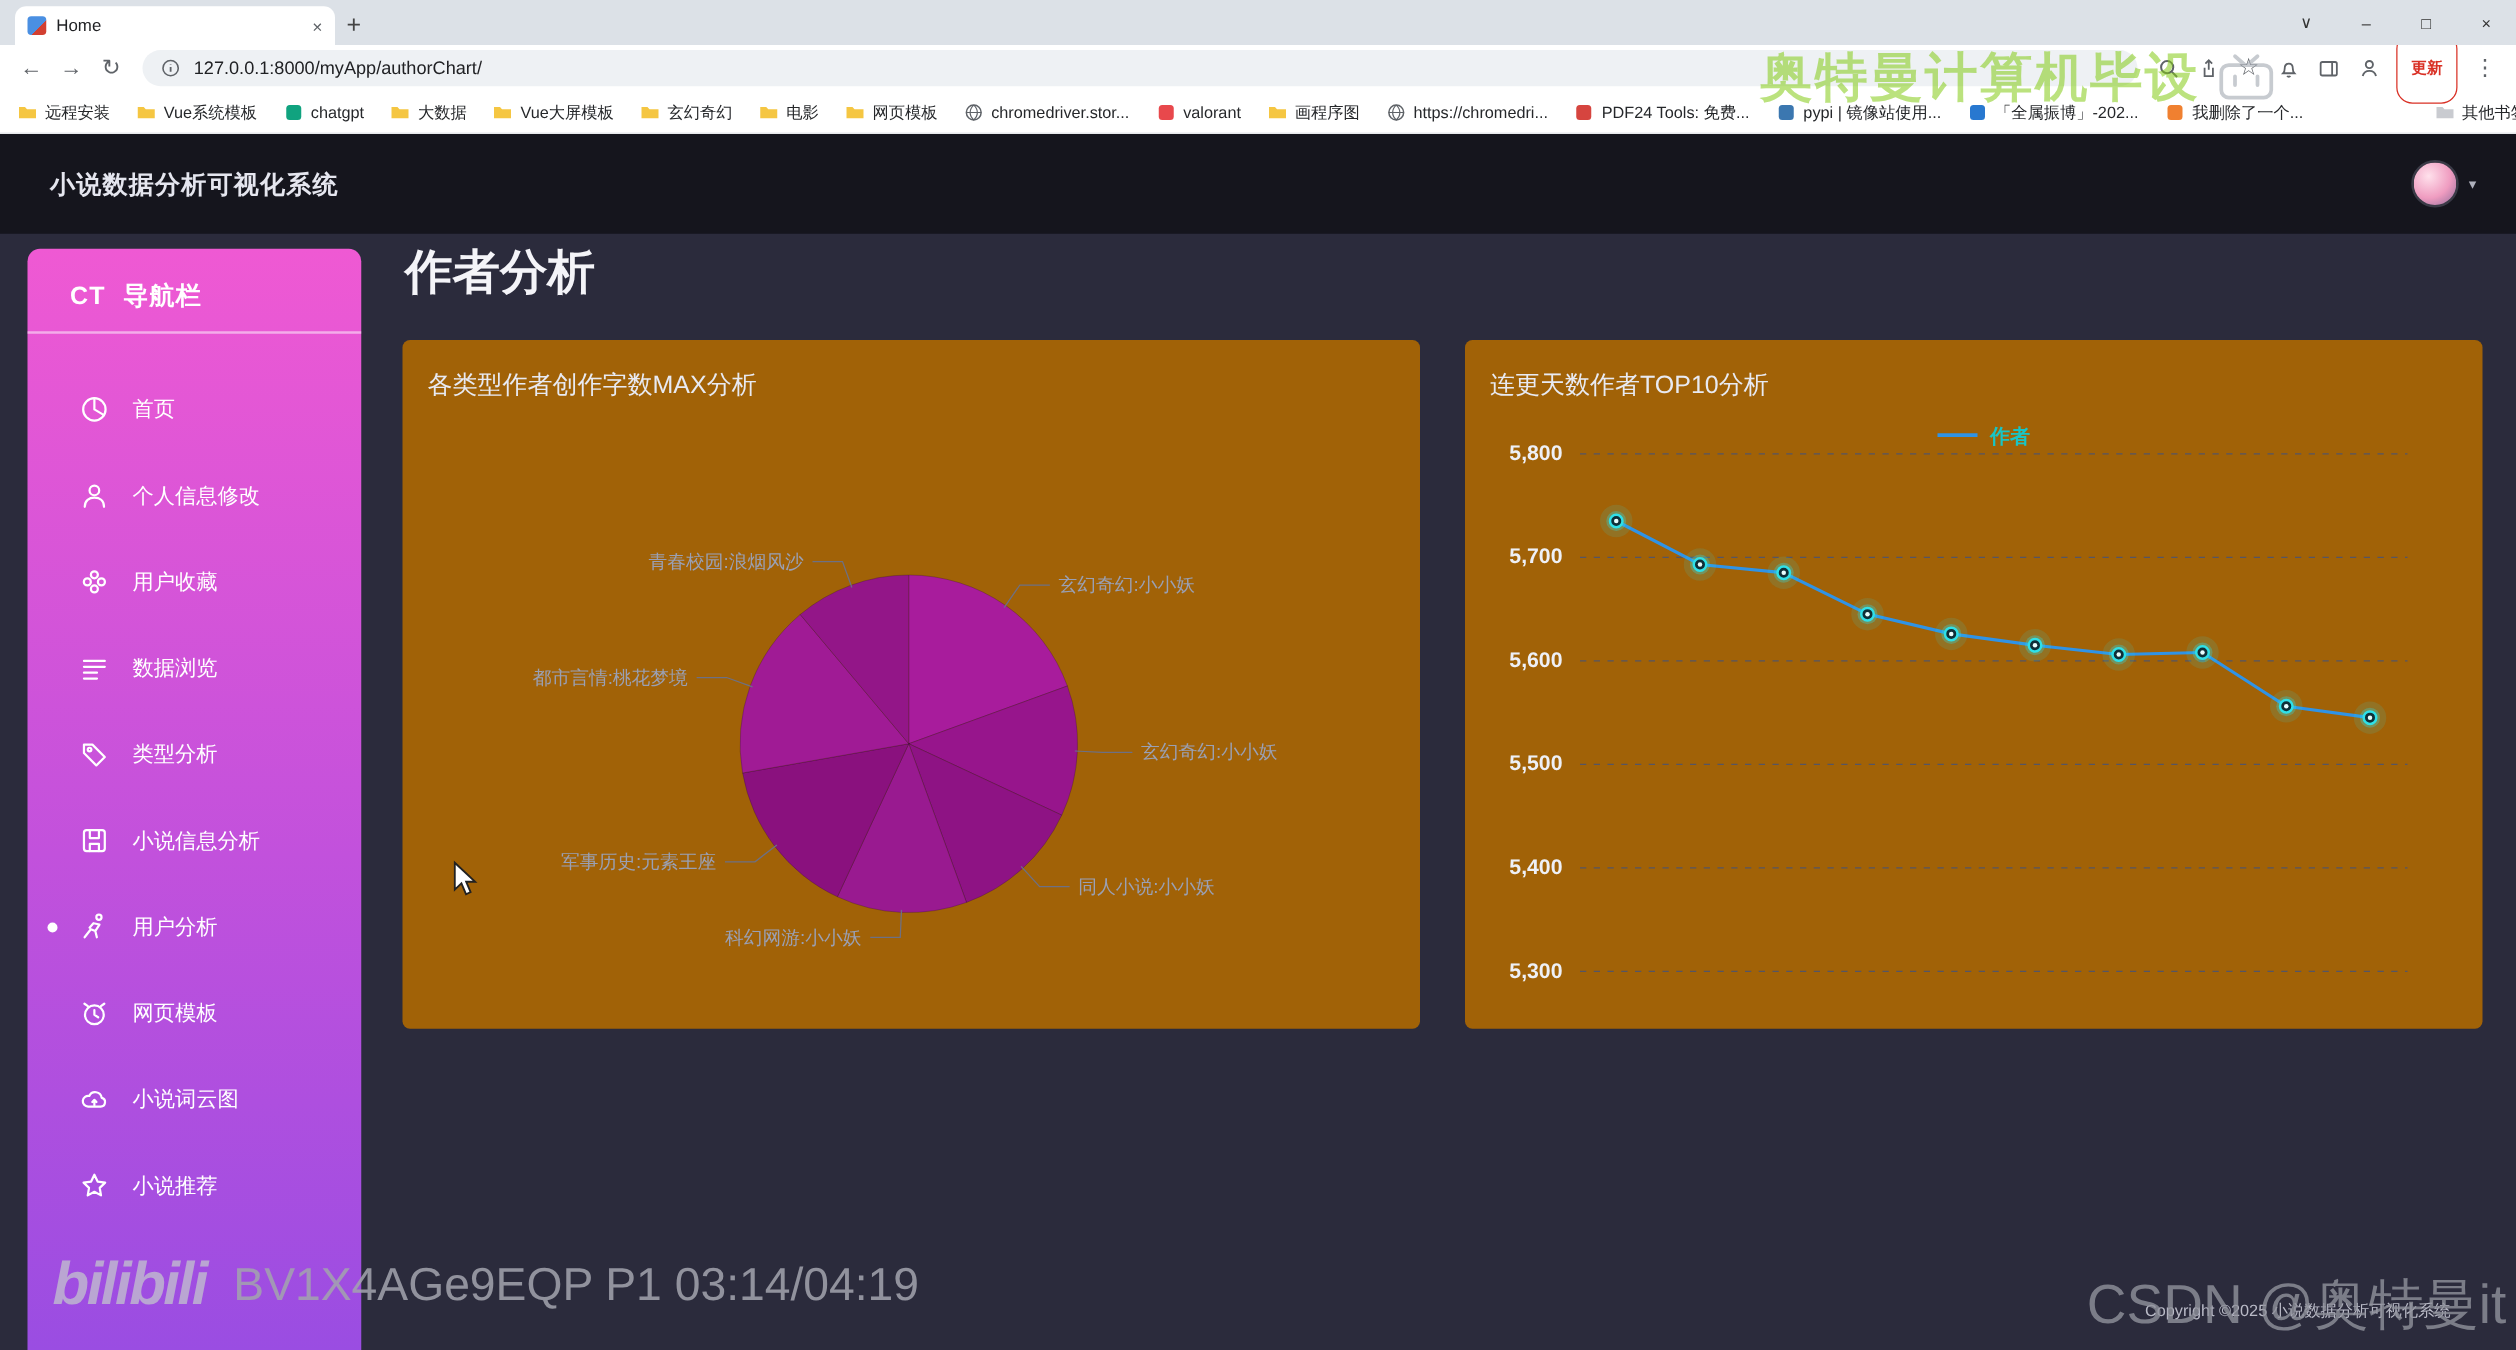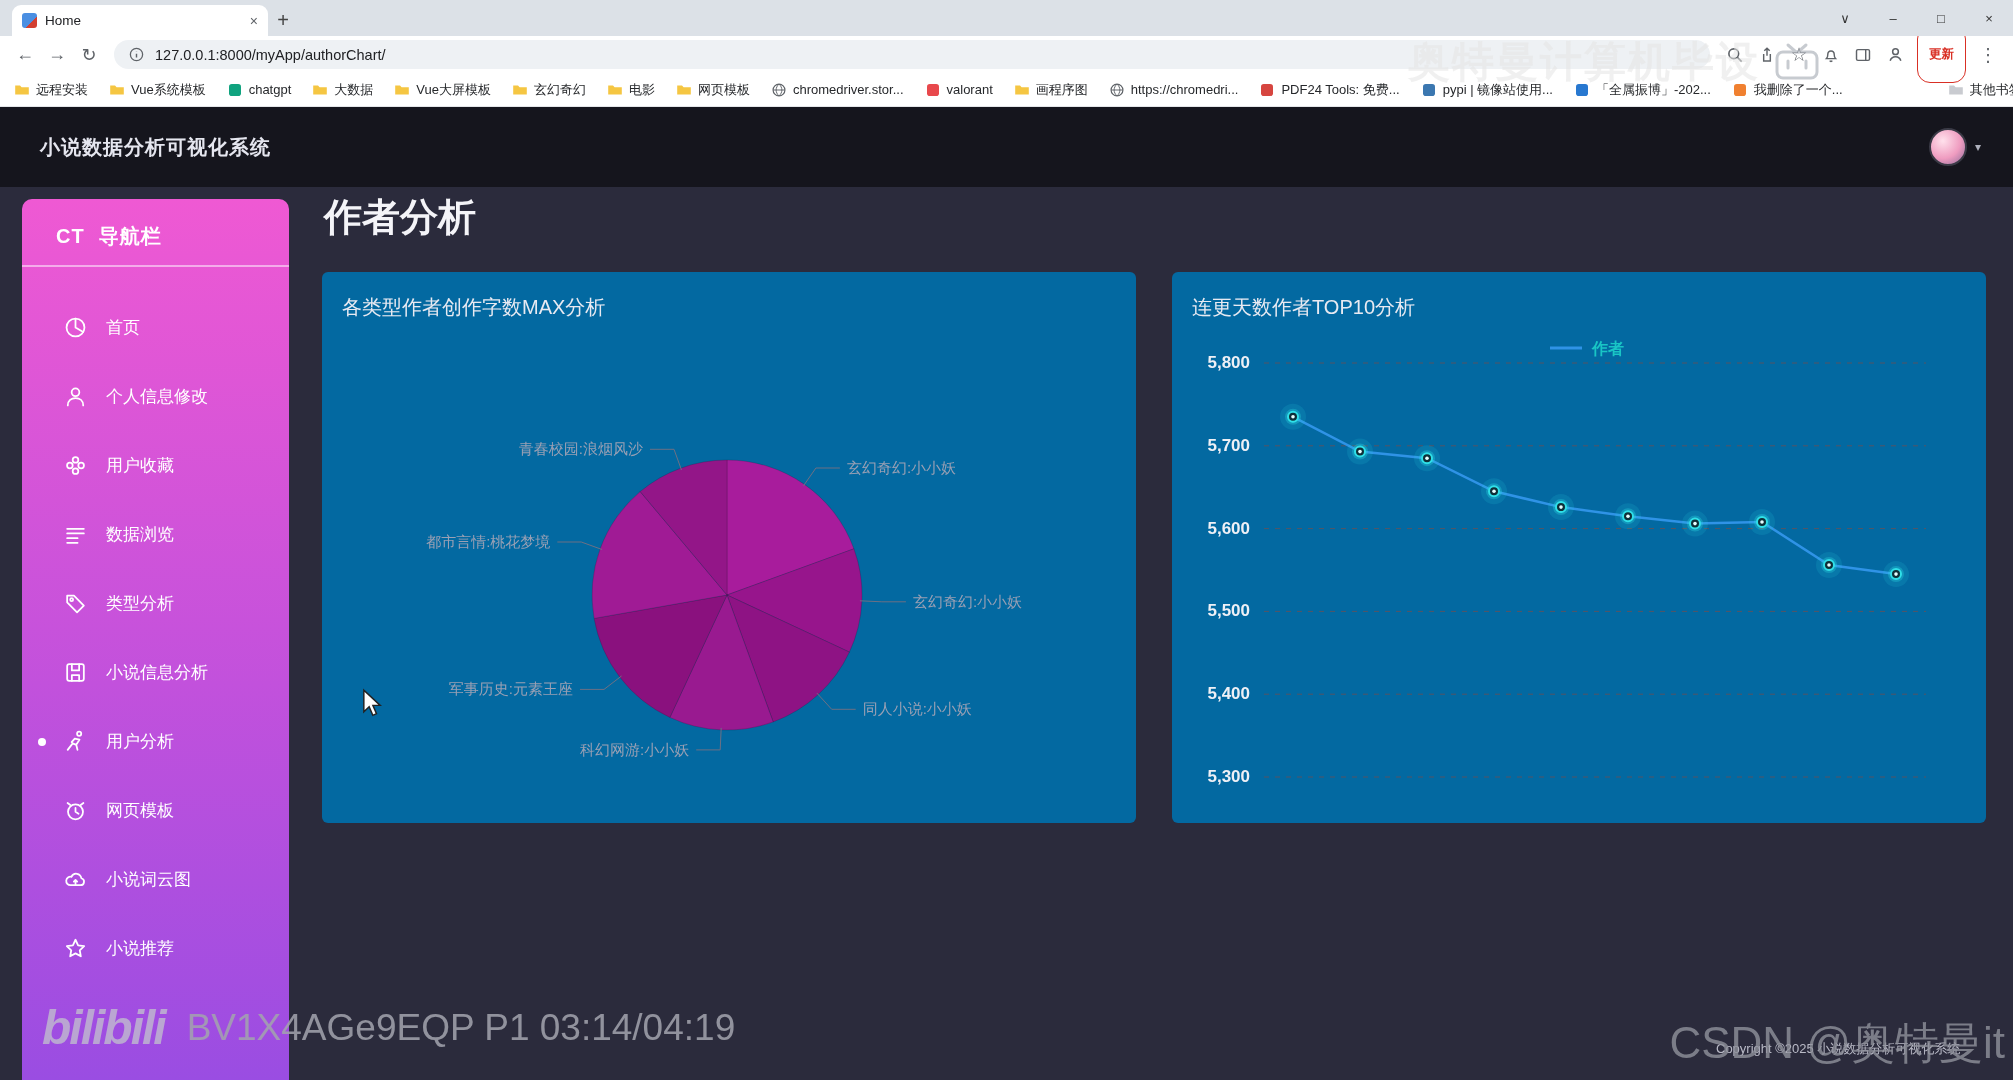--- a/index.html
+++ b/index.html
@@ -39,29 +39,29 @@
   .sb-head{padding:24px 0 0 34px;color:#fff;font-size:20px;font-weight:bold;display:flex;gap:14px;align-items:baseline;letter-spacing:1px;}
   .sb-div{margin-top:15px;height:2px;background:rgba(255,255,255,.5);}
   .sb-menu{margin-top:26px;}
   .sb-item{height:69px;display:flex;align-items:center;padding-left:41px;gap:18px;color:#fff;position:relative;cursor:pointer;}
   .sb-item .dot{position:absolute;left:16px;width:8px;height:8px;border-radius:50%;background:#fff;}
   .sb-ico{display:flex;}
   .sb-ico svg{width:25px;height:25px;stroke:#fff;fill:none;stroke-width:1.7;stroke-linecap:round;stroke-linejoin:round;}
   .sb-label{font-size:17px;}
 
   .page-title{position:absolute;left:324px;top:192px;font-size:38px;font-weight:bold;color:#f4f4f8;z-index:2;}
-  .card{position:absolute;top:272px;width:814px;height:551px;background:#0369a1;border-radius:6px;z-index:2;}
+  .card{position:absolute;top:272px;width:814px;height:551px;background:#a16207;border-radius:6px;z-index:2;}
   .card-left{left:322px;}
   .card-right{left:1172px;}
   .ctitle{position:absolute;left:20px;top:22px;font-size:20px;color:#e8eaf2;z-index:2;}
   .chart-svg{position:absolute;left:0;top:0;}
   .copyright{position:absolute;left:1716px;top:1040px;font-size:13px;color:#c9cad6;z-index:3;opacity:.9;}
 
   
-  .wm-top{position:absolute;left:1408px;top:34px;display:flex;align-items:center;gap:14px;color:#e5e5e5;opacity:.55;z-index:60;font-size:42px;font-weight:bold;letter-spacing:2px;}
+  .wm-top{position:absolute;left:1408px;top:34px;display:flex;align-items:center;gap:14px;color:#84cc16;opacity:.55;z-index:60;font-size:42px;font-weight:bold;letter-spacing:2px;}
   .wm-bl{position:absolute;left:18px;top:1000px;display:flex;align-items:center;gap:22px;z-index:60;margin-left:24px;}
   .bili{font-size:48px;font-weight:bold;font-style:italic;color:#c3c4cd;opacity:.75;letter-spacing:-2px;}
   .bv{font-size:37px;color:#a3a4ae;opacity:.85;}
   .wm-br{position:absolute;right:8px;top:1014px;font-size:44px;color:#90929c;opacity:.8;z-index:61;}
   .cursor{position:absolute;left:362px;top:688px;z-index:70;}
 </style>
 </head>
 <body>
 
 <div class="chrome">

